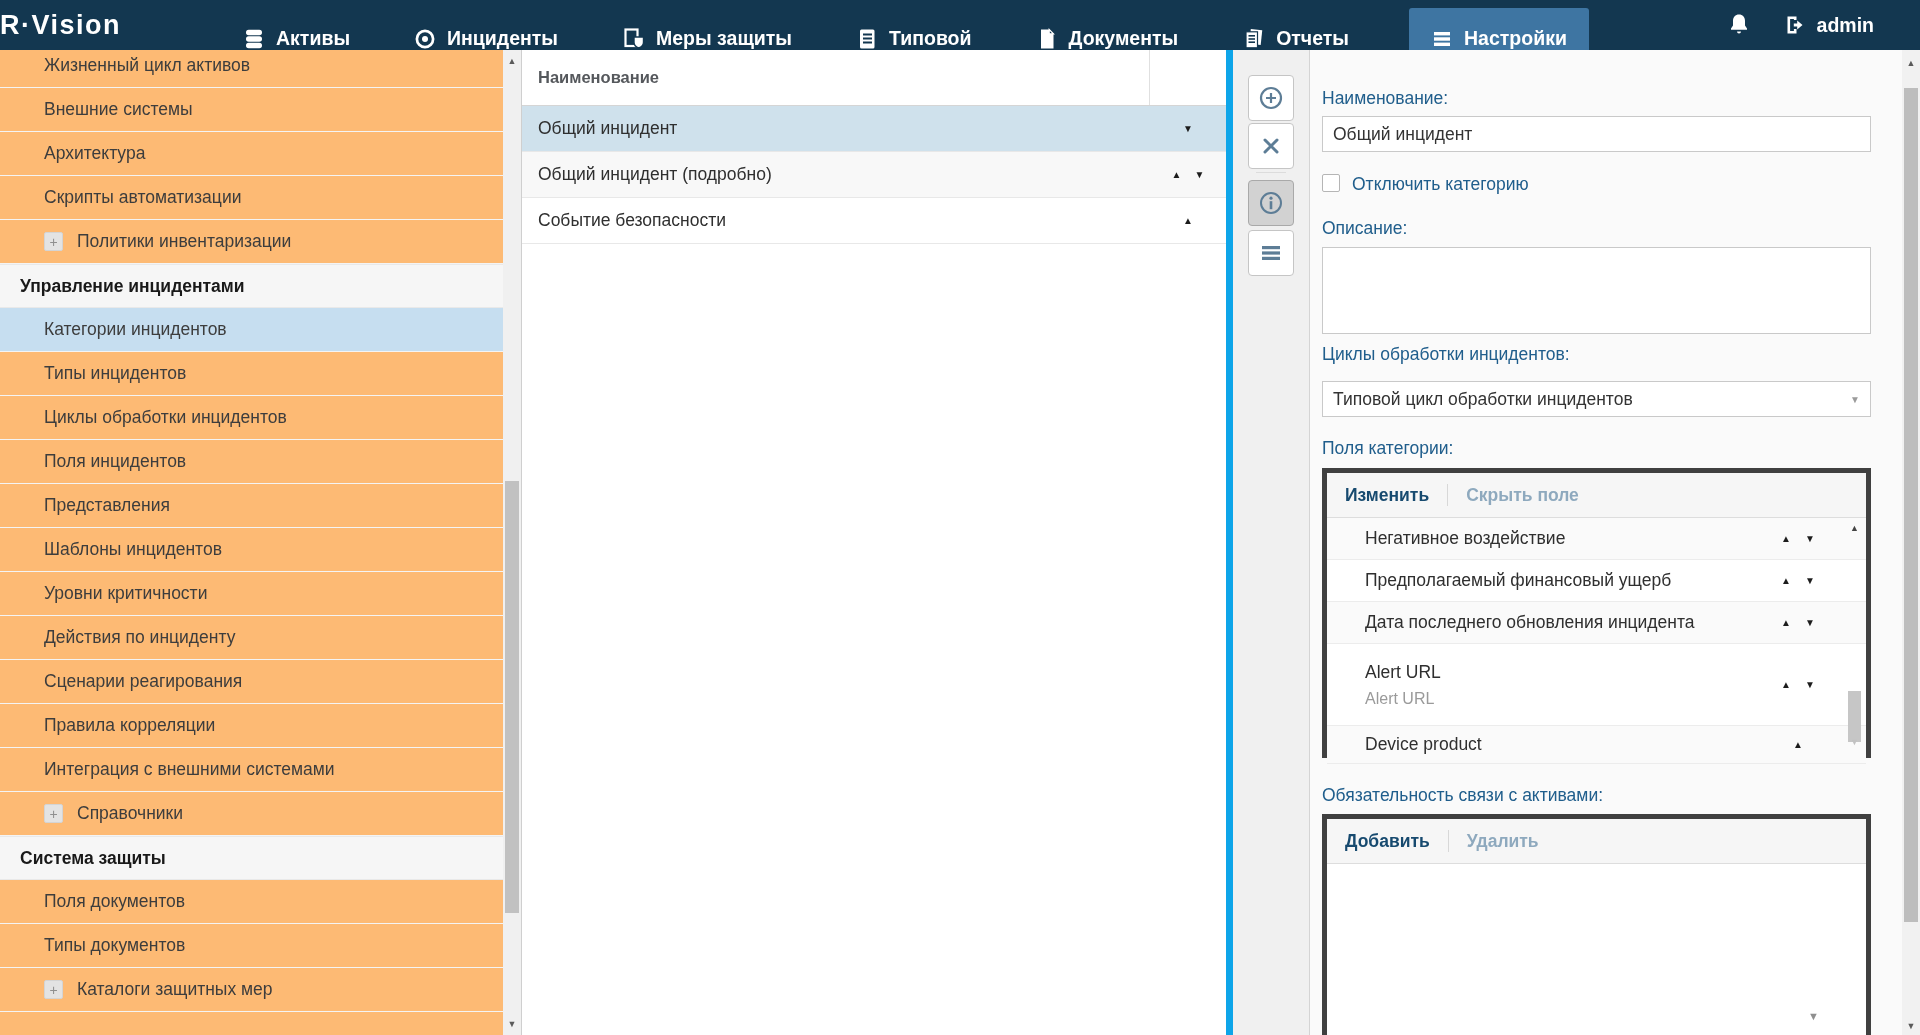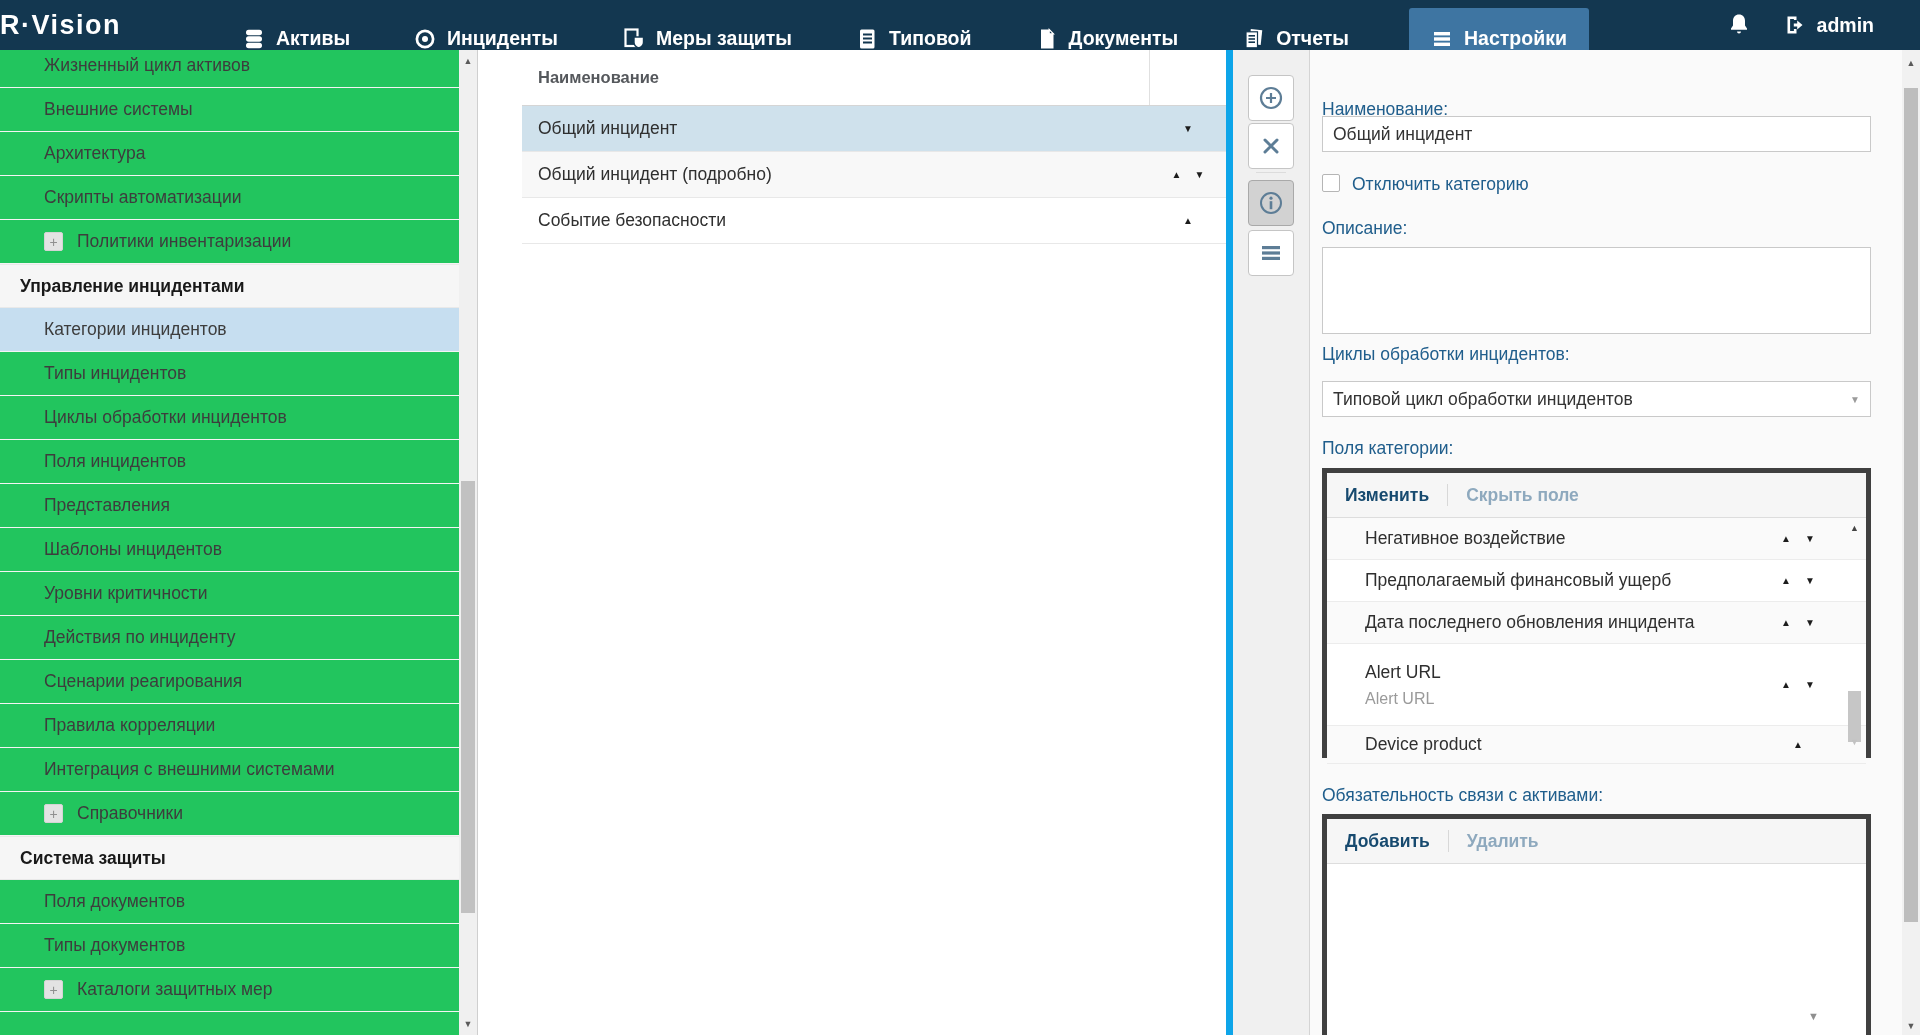--- a/index.html
+++ b/index.html
@@ -13,21 +13,21 @@
   .nav-items{display:flex;margin-left:118px;gap:56px;align-items:center;height:50px;}
   .nav-item{display:flex;align-items:flex-end;gap:11px;color:#fff;font-size:19.5px;font-weight:bold;
             height:50px;padding:0 4px;cursor:pointer;white-space:nowrap;}
   .nav-item.active{background:#3e75a2;height:42px;margin-top:8px;padding:0 22px;border-radius:3px 3px 0 0;}
   .nav-icon{display:flex;align-items:center;}
   .nav-right{margin-left:auto;display:flex;gap:34px;margin-right:46px;}
   .nav-user{color:#fff;font-weight:bold;font-size:19.5px;display:flex;align-items:center;gap:11px;cursor:pointer;}
   .bell{display:flex;align-items:center;cursor:pointer;}
 
   
-  .sidebar{position:absolute;top:50px;left:0;width:478px;bottom:0;background:#22c55e;
+  .sidebar{position:absolute;top:50px;left:0;width:522px;bottom:0;background:#fdba74;
            border-right:1px solid #cfcfcf;overflow:hidden;box-sizing:border-box;}
   .side-list{margin-top:-6px;}
   .side-item{height:44px;box-sizing:border-box;display:flex;align-items:center;padding-left:44px;
              font-size:17.5px;color:#3d3d3d;border-bottom:1px solid #f4f4f4;cursor:pointer;white-space:nowrap;}
   .side-item.section{padding-left:20px;background:#f6f6f6;font-weight:bold;color:#191919;
              border-top:1px solid #e9e9e9;border-bottom:1px solid #e9e9e9;cursor:default;}
   .side-item.selected{background:#c6def0;}
   .plusbox{width:17px;height:17px;background:#e3e3e3;border:1px solid #d4d4d4;border-radius:2px;
            margin-right:14px;flex:none;display:flex;align-items:center;justify-content:center;
            font-size:14px;line-height:1;color:#8f8f8f;cursor:pointer;}
@@ -336,21 +336,21 @@
             </g>
           </svg>
         </span>
       </div>
     </div>
   <div class="tool-div"></div>
 </div>
 
 <div class="formpanel">
 
-  <div class="f-label" style="top:49px">Наименование:</div>
+  <div class="f-label" style="top:38px">Наименование:</div>
   <input class="f-input" style="top: 66px;" value="Общий инцидент">
 
   <div class="f-check" style="top:124px"></div>
   <div class="f-label" style="top:124px;left:42px">Отключить категорию</div>
 
   <div class="f-label" style="top:168px">Описание:</div>
   <textarea class="f-textarea" style="top: 197px;"></textarea>
 
   <div class="f-label" style="top:294px">Циклы обработки инцидентов:</div>
   <div class="f-select" style="top:331px">

